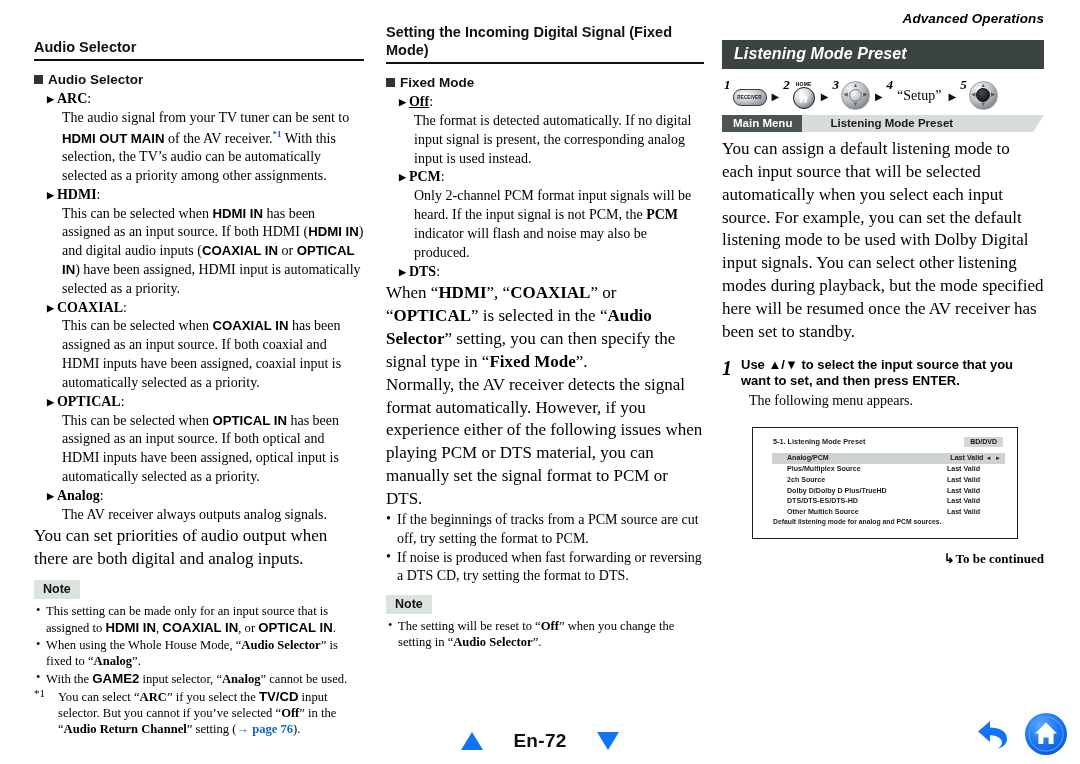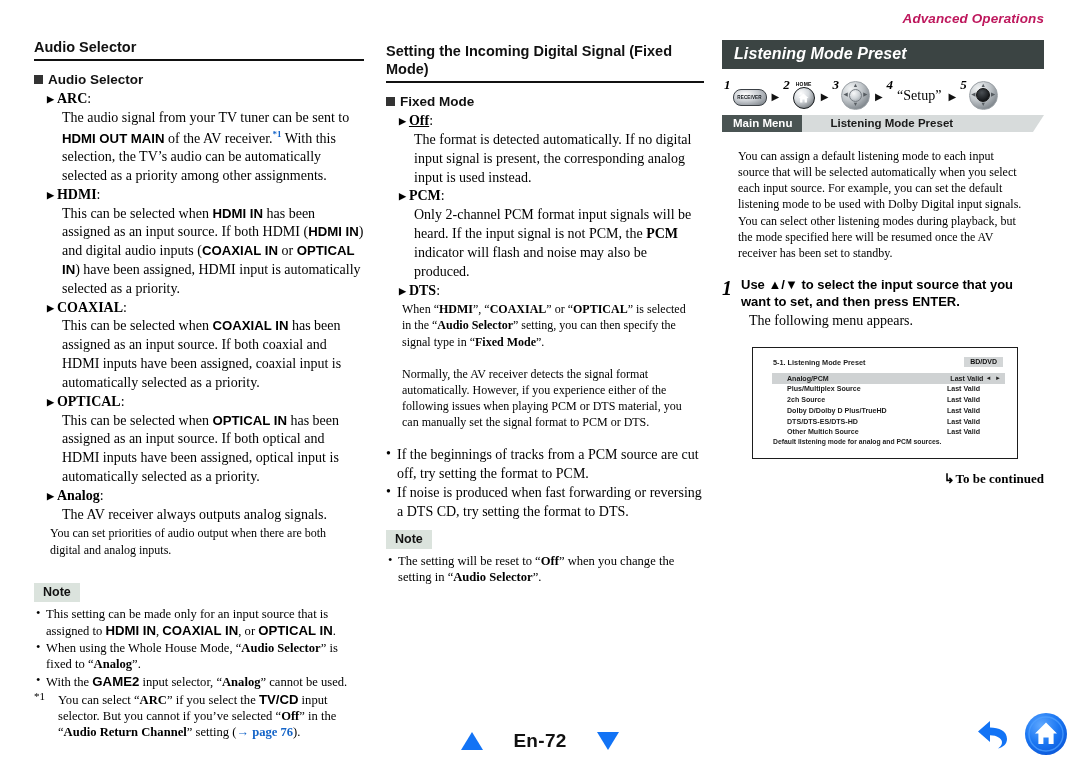--- a/index.html
+++ b/index.html
@@ -33,21 +33,21 @@
   
   .running-head {
     position: absolute;
     top: 11px;
     right: 36px;
     font-family: "Liberation Sans", sans-serif;
     font-style: italic;
     font-weight: bold;
     font-size: 13.5px;
     letter-spacing: .1px;
-    color: #be185d;
+    color: #000000;
   }
 
   
   .sec-head {
     font-family: "Liberation Sans", sans-serif;
     font-weight: bold;
     font-size: 14.5px;
     line-height: 1.25;
     color: #111;
     padding-bottom: 3px;
@@ -95,23 +95,23 @@
   .term.underline .tname { text-decoration: underline; }
   .term .colon { font-weight: normal; }
 
   .term-body {
     margin-left: 28px;
     font-size: 14px;
     line-height: 1.345;
     text-align: left;
   }
   .para {
-    font-size: 12px;
+    font-size: 17px;
     line-height: 1.345;
-    margin: 16px;
+    margin: 0;
   }
   b.sans {
     font-family: "Liberation Sans", sans-serif;
     font-weight: bold;
     font-size: 13.2px;
   }
 
   
   .note-badge {
     display: inline-block;
@@ -495,21 +495,21 @@
       <ul class="notes" id="left-notes">
           <li>This setting can be made only for an input source that is assigned to <b class="sans">HDMI IN</b>, <b class="sans">COAXIAL IN</b>, or <b class="sans">OPTICAL IN</b>.</li>
           <li>When using the Whole House Mode, “<b>Audio Selector</b>” is fixed to “<b>Analog</b>”.</li>
           <li>With the <b class="sans">GAME2</b> input selector, “<b>Analog</b>” cannot be used.</li>
           <li class="fn"><span class="fn-mark">*1</span>You can select “<b>ARC</b>” if you select the <b class="sans">TV/CD</b> input selector. But you cannot if you’ve selected “<b>Off</b>” in the “<b>Audio Return Channel</b>” setting (<span class="link">→ page 76</span>).</li>
         </ul>
     </div>
   </div>
 
   <div class="col col-mid">
-    <div style="position:absolute; top:42px; left:0; width:318px;">
+    <div style="position:absolute; top:23px; left:0; width:318px;">
 
       <div class="sec-head">Setting the Incoming Digital Signal (Fixed Mode)</div>
 
       <div class="sq-head">
         <span class="sq"></span>
         <span>Fixed Mode</span>
       </div>
 
       <div id="mid-terms">
           <div class="term underline">

